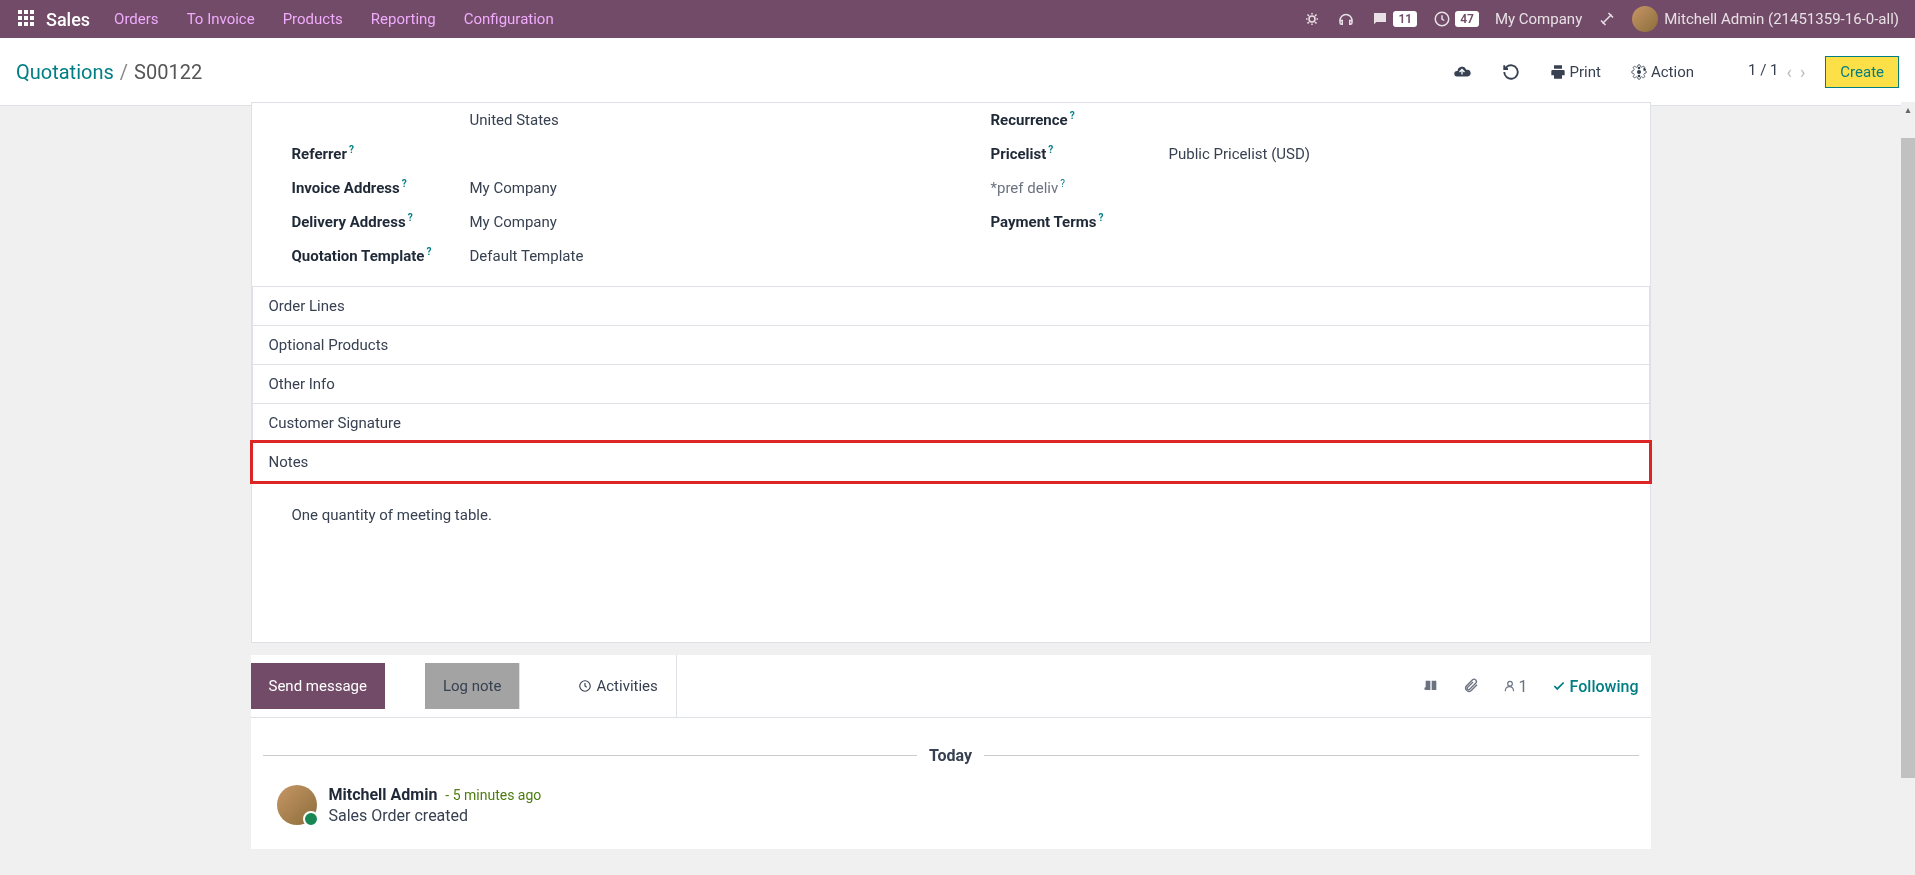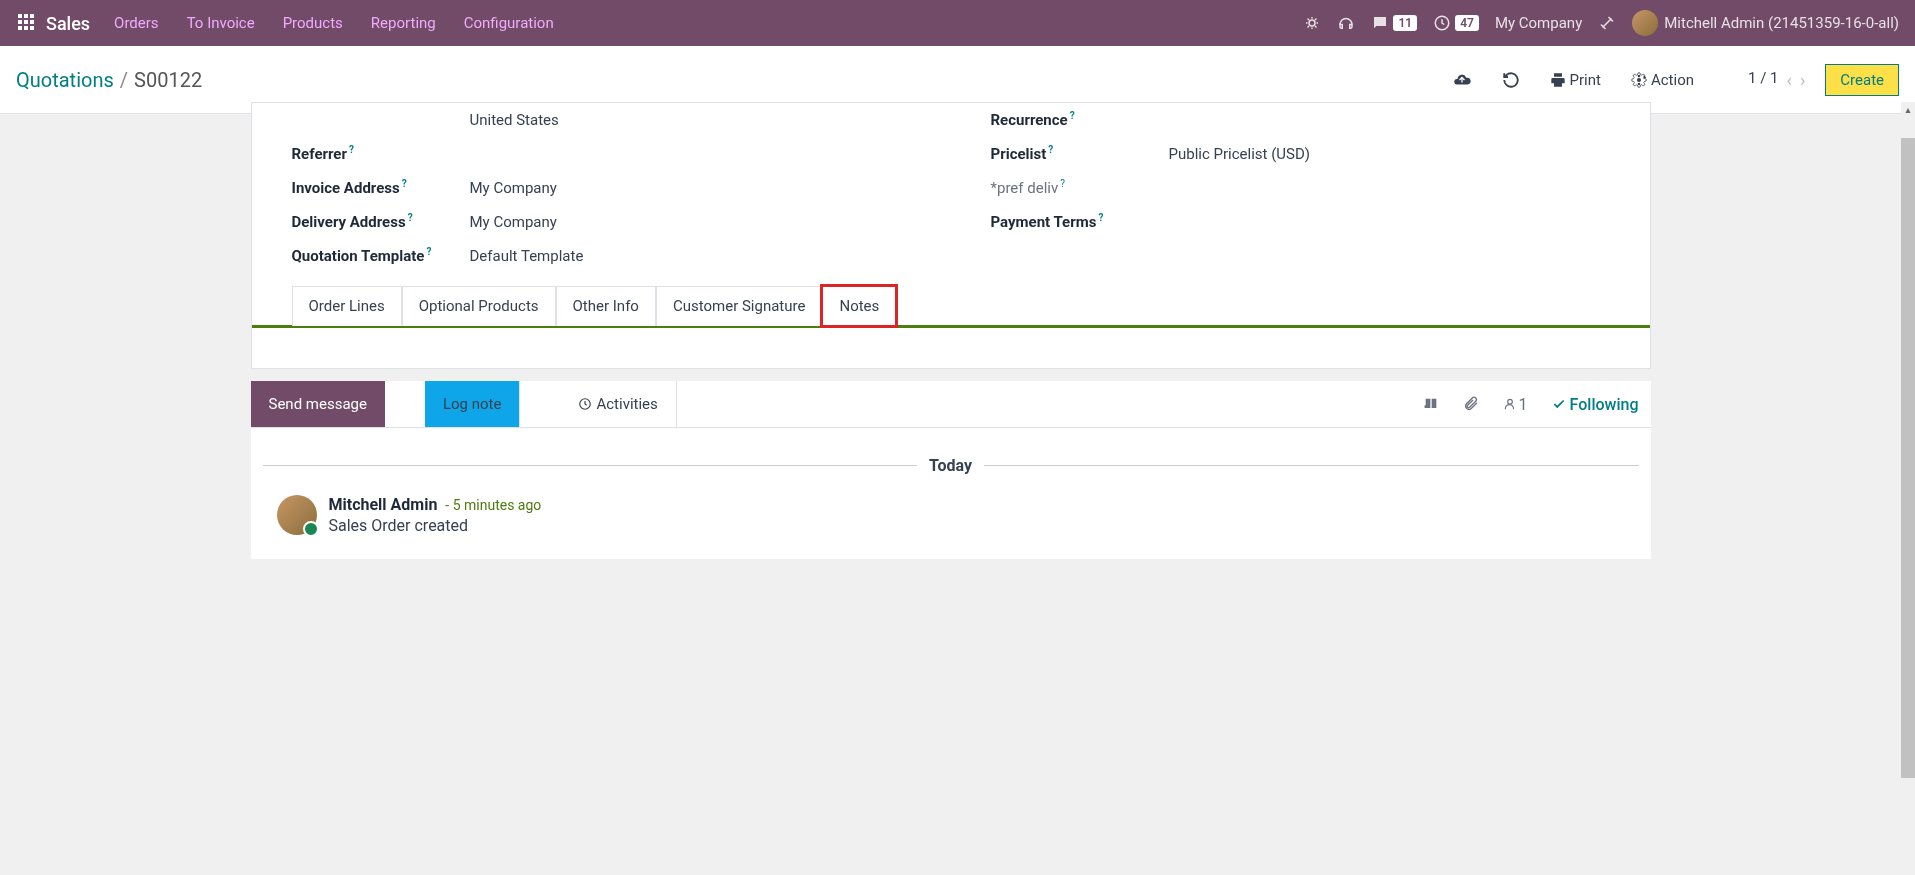--- a/index.html
+++ b/index.html
@@ -1,19 +1,19 @@
 <!DOCTYPE html>
 <html><head>
 <meta charset="utf-8">
 <style>
 * { box-sizing: border-box; margin: 0; padding: 0; font-family: -apple-system, BlinkMacSystemFont, "Segoe UI", Roboto, sans-serif; }
 body { background: #f0f0f0; width: 1915px; height: 875px; overflow: hidden; position: relative; }
 
 
-.topnav { background: #714B67; height: 46px; display: flex; align-items: center; color: #fff; font-size: 15px; padding: 8px 8px; }
+.topnav { background: #714B67; height: 38px; display: flex; align-items: center; color: #fff; font-size: 15px; padding: 8px 8px; }
 .topnav .apps-icon { width: 18px; height: 18px; display: grid; grid-template-columns: repeat(3,4px); grid-template-rows: repeat(3,4px); gap: 2px; margin: 0 10px; }
 .topnav .apps-icon span { background: #fff; }
 .topnav .app-name { font-weight: 500; font-size: 18px; margin-right: 24px; }
 .topnav .menu-item { margin-right: 28px; cursor: pointer; color: #f0abfc; }
 .topnav .spacer { flex: 1; }
 .topnav .right-item { margin: 0 8px; display: flex; align-items: center; cursor: pointer; color: #e8e0e5; }
 .topnav .badge { background: #fff; color: #714B67; font-size: 12px; font-weight: 600; padding: 1px 5px; border-radius: 3px; margin-left: 4px; }
 .topnav .avatar { width: 26px; height: 26px; border-radius: 50%; background: linear-gradient(135deg,#c89666,#8a6d3b); margin-right: 6px; }
 
 
@@ -33,33 +33,33 @@
 .sheet { background: #fff; border: 1px solid #dee2e6; margin: 0 auto; width: 1400px; padding: 0 0 40px 0; position: relative; }
 .form-cols { display: flex; }
 .form-col { flex: 1; padding: 0 40px; }
 .field { display: flex; align-items: center; padding: 8px 0; }
 .field-label { width: 178px; font-weight: 700; color: #1f2937; font-size: 15px; position: relative; }
 .field-label .help { color: #017e84; font-size: 10px; position: relative; top: -6px; margin-left: 2px; }
 .field-value { color: #374151; font-size: 15px; }
 .field-label.light { font-weight: 400; color: #6b7280; }
 
 
-.tabs { display: flex; border-bottom: 3px solid #4d7c0f; padding-left: 40px; margin-top: 12px; }
+.tabs { display: flex; border-bottom: 1px solid #4d7c0f; margin-top: 12px; flex-direction: column; }
 .tab { padding: 10px 16px; border: 1px solid #dee2e6; border-bottom: none; background: #fff; margin-right: 0; font-size: 15px; color: #374151; cursor: pointer; position: relative; top: 1px; }
 .tab.active { border-bottom: 1px solid #fff; }
 .tab.highlight-red { outline: 3px solid #dc2626; outline-offset: -1px; }
 .tab-content { padding: 24px 40px; min-height: 120px; }
 .note-text { color: #374151; font-size: 15px; }
 
 
 .chatter { width: 1400px; margin: 12px auto 0; background: #fff; }
 .chatter-top { display: flex; align-items: center; border-bottom: 1px solid #dee2e6; gap: 40px; }
 .btn-send { background: #714B67; color: #fff; border: none; padding: 14px 18px; font-size: 15px; cursor: pointer; }
-.btn-log { background: #0ea5e9; color: #374151; border: none; border-right: 1px solid #dee2e6; padding: 14px 18px; font-size: 15px; cursor: pointer; }
-.btn-act { background: #fff; color: #374151; border: none; border-right: 1px solid #dee2e6; padding: 14px 18px; font-size: 15px; cursor: pointer; display: flex; align-items: center; gap: 4px; }
+.btn-log { background: #a3a3a3; color: #374151; border: none; border-right: 1px solid #dee2e6; padding: 14px 18px; font-size: 15px; cursor: pointer; }
+.btn-act { background: #fff; color: #374151; border: none; border-right: 1px solid #dee2e6; padding: 22px 18px; font-size: 15px; cursor: pointer; display: flex; align-items: center; gap: 4px; }
 .chatter-rspacer { flex: 1; }
 .chatter-ricons { display: flex; align-items: center; gap: 24px; padding-right: 12px; color: #6b7280; }
 .following { color: #017e84; font-weight: 500; display: flex; align-items: center; gap: 4px; }
 .chatter-body { padding: 20px 12px; }
 .date-sep { display: flex; align-items: center; text-align: center; margin: 8px 0 16px; }
 .date-sep::before, .date-sep::after { content: ""; flex: 1; height: 1px; background: #ccc; }
 .date-sep span { padding: 0 12px; font-weight: 700; color: #374151; }
 .msg { display: flex; gap: 12px; padding: 4px 14px; }
 .msg-avatar { width: 40px; height: 40px; border-radius: 50%; background: linear-gradient(135deg,#c89666,#8a6d3b); position: relative; }
 .msg-avatar::after { content: ""; position: absolute; right: -2px; bottom: -2px; width: 12px; height: 12px; background: #198754; border: 2px solid #fff; border-radius: 50%; }
@@ -222,20 +222,23 @@
           </div>
       </div>
     </div>
 
     <div class="tabs">
       <div class="tab">Order Lines</div>
       <div class="tab">Optional Products</div>
       <div class="tab">Other Info</div>
       <div class="tab">Customer Signature</div>
       <div class="tab active highlight-red">Notes</div>
+    </div>
+    <div class="tab-content">
+      <div class="note-text">One quantity of meeting table.</div>
     </div>
   </div>
 
   <div class="chatter">
     <div class="chatter-top">
       <button class="btn-send">Send message</button>
       <button class="btn-log">Log note</button>
       <button class="btn-act">
         <svg width="14" height="14" viewBox="0 0 24 24" fill="none" stroke="#374151" stroke-width="2">
             <circle cx="12" cy="12" r="9"></circle>

